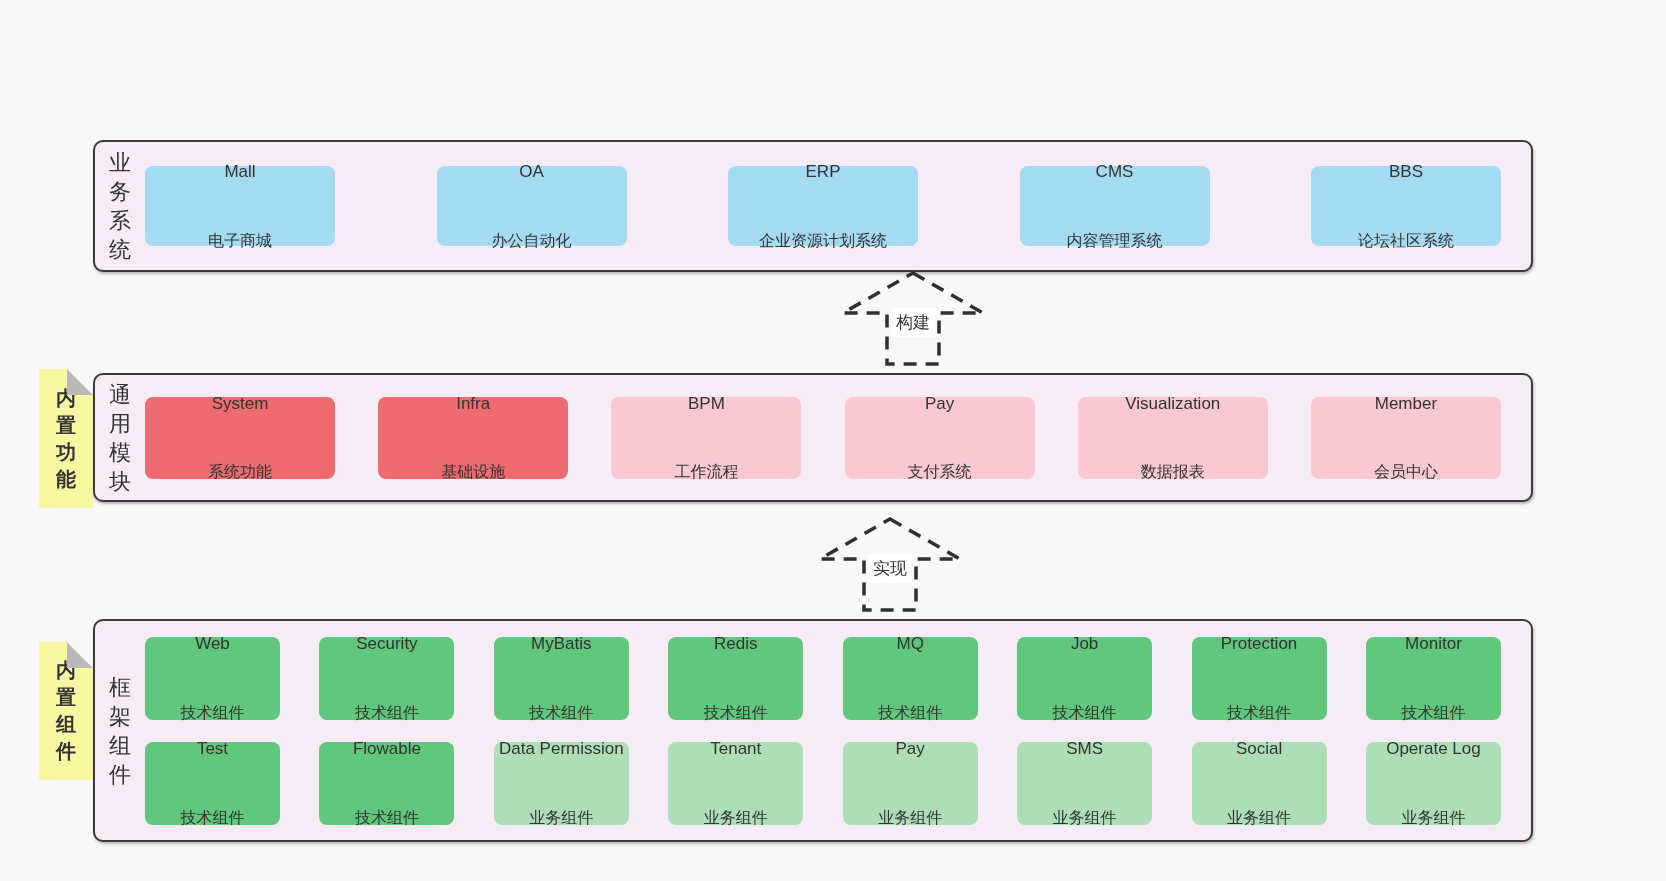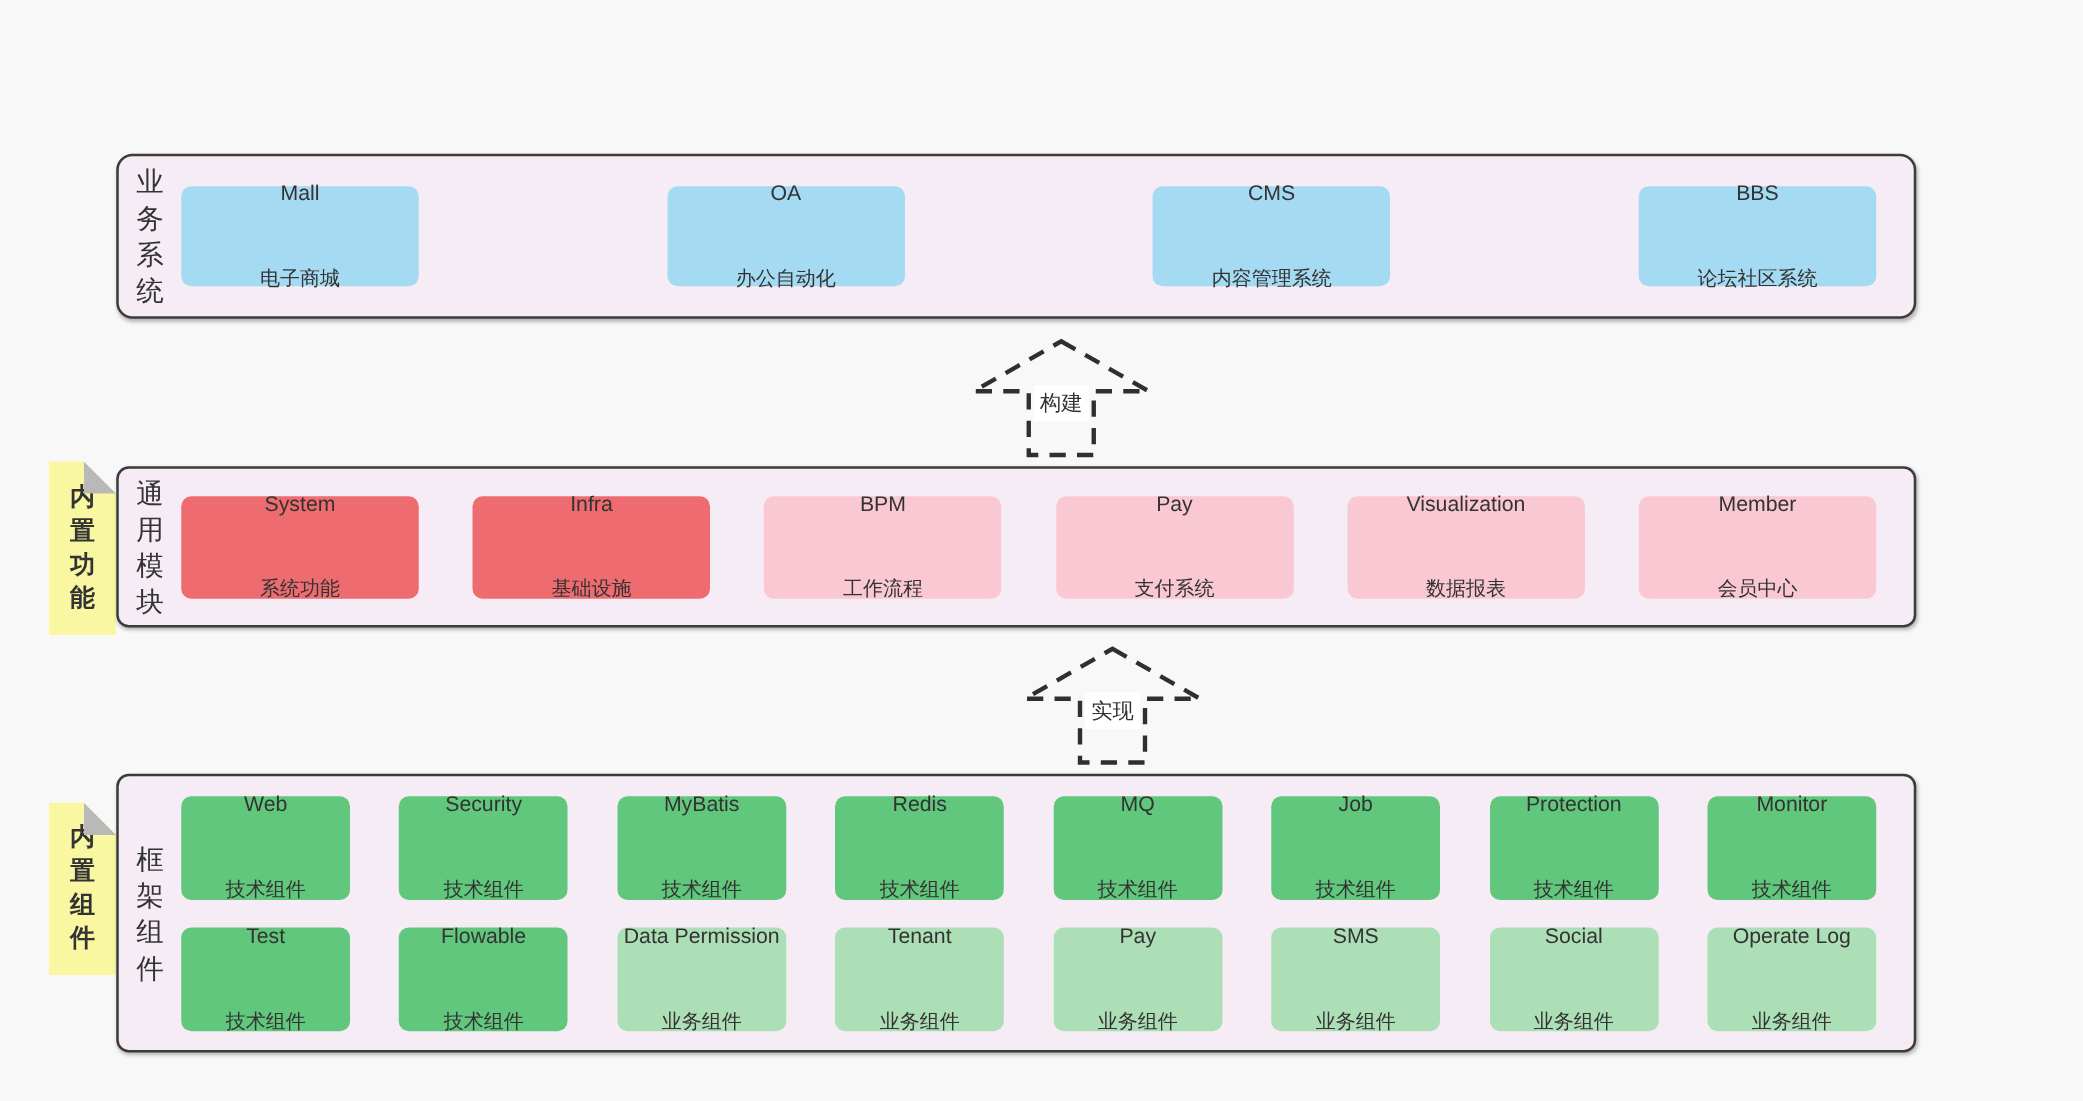--- a/index.html
+++ b/index.html
@@ -13,21 +13,21 @@
        clip-path:polygon(0 0,100% 100%,0 100%);}
   .tag .tag-text{width:22px;font-size:20px;line-height:27px;color:#333;
        word-break:break-all;text-align:center;font-weight:bold;}
   #tag-builtin-features{top:369px;height:139px;}
   #tag-builtin-components{top:642px;height:138px;}
 
   
   .layer{position:absolute;left:93px;width:1436px;background:#f6ecf5;
          border:2px solid #3b3b3b;border-radius:10px;display:flex;
          box-shadow:1px 2px 3px rgba(60,60,60,.35);}
-  #layer-business{top:123px;height:128px;border-radius:13px;}
+  #layer-business{top:140px;height:128px;}
   #layer-common{top:373px;height:125px;}
   #layer-framework{top:619px;height:219px;}
 
   .layer-label{align-self:center;margin-left:12px;width:26px;
        font-size:22px;line-height:29px;color:#333;word-break:break-all;text-align:center;}
   .layer-rows{flex:1;display:flex;flex-direction:column;justify-content:center;
        gap:22px;padding:0 30px 0 12px;}
   .row{display:flex;justify-content:space-between;}
 
   .box{border-radius:8px;display:flex;flex-direction:column;align-items:center;
@@ -38,21 +38,21 @@
   .box .en{font-size:17px;line-height:1.45;}
   .box .zh{font-size:16px;line-height:1.45;margin-top:44px;}
   .v-blue{background:#a5daf3;}
   .v-red{background:#ee6c6f;}
   .v-pink{background:#f9c8d2;}
   .v-green{background:#60c77c;}
   .v-green-light{background:#addfb7;}
 
   
   .arrow{position:absolute;width:146px;height:97px;}
-  #arrow-build{left:776px;top:270px;}
+  #arrow-build{left:840px;top:270px;}
   #arrow-implement{left:817px;top:516px;}
   .arrow svg{display:block;width:100%;height:100%;}
   .arrow .arrow-label{position:absolute;left:50%;top:38px;transform:translateX(-50%);
        background:#ffffff;padding:3px 5px;font-size:17px;color:#333;white-space:nowrap;}
 </style>
 </head>
 <body>
 
 <div class="canvas">
 
@@ -71,20 +71,24 @@
         <div class="row">
           <div class="box v-blue">
             <div class="en">Mall</div>
             <div class="zh">电子商城</div>
           </div>
           <div class="box v-blue">
             <div class="en">OA</div>
             <div class="zh">办公自动化</div>
           </div>
           <div class="box v-blue">
+            <div class="en">ERP</div>
+            <div class="zh">企业资源计划系统</div>
+          </div>
+          <div class="box v-blue">
             <div class="en">CMS</div>
             <div class="zh">内容管理系统</div>
           </div>
           <div class="box v-blue">
             <div class="en">BBS</div>
             <div class="zh">论坛社区系统</div>
           </div>
         </div>
       </div>
   </div>

